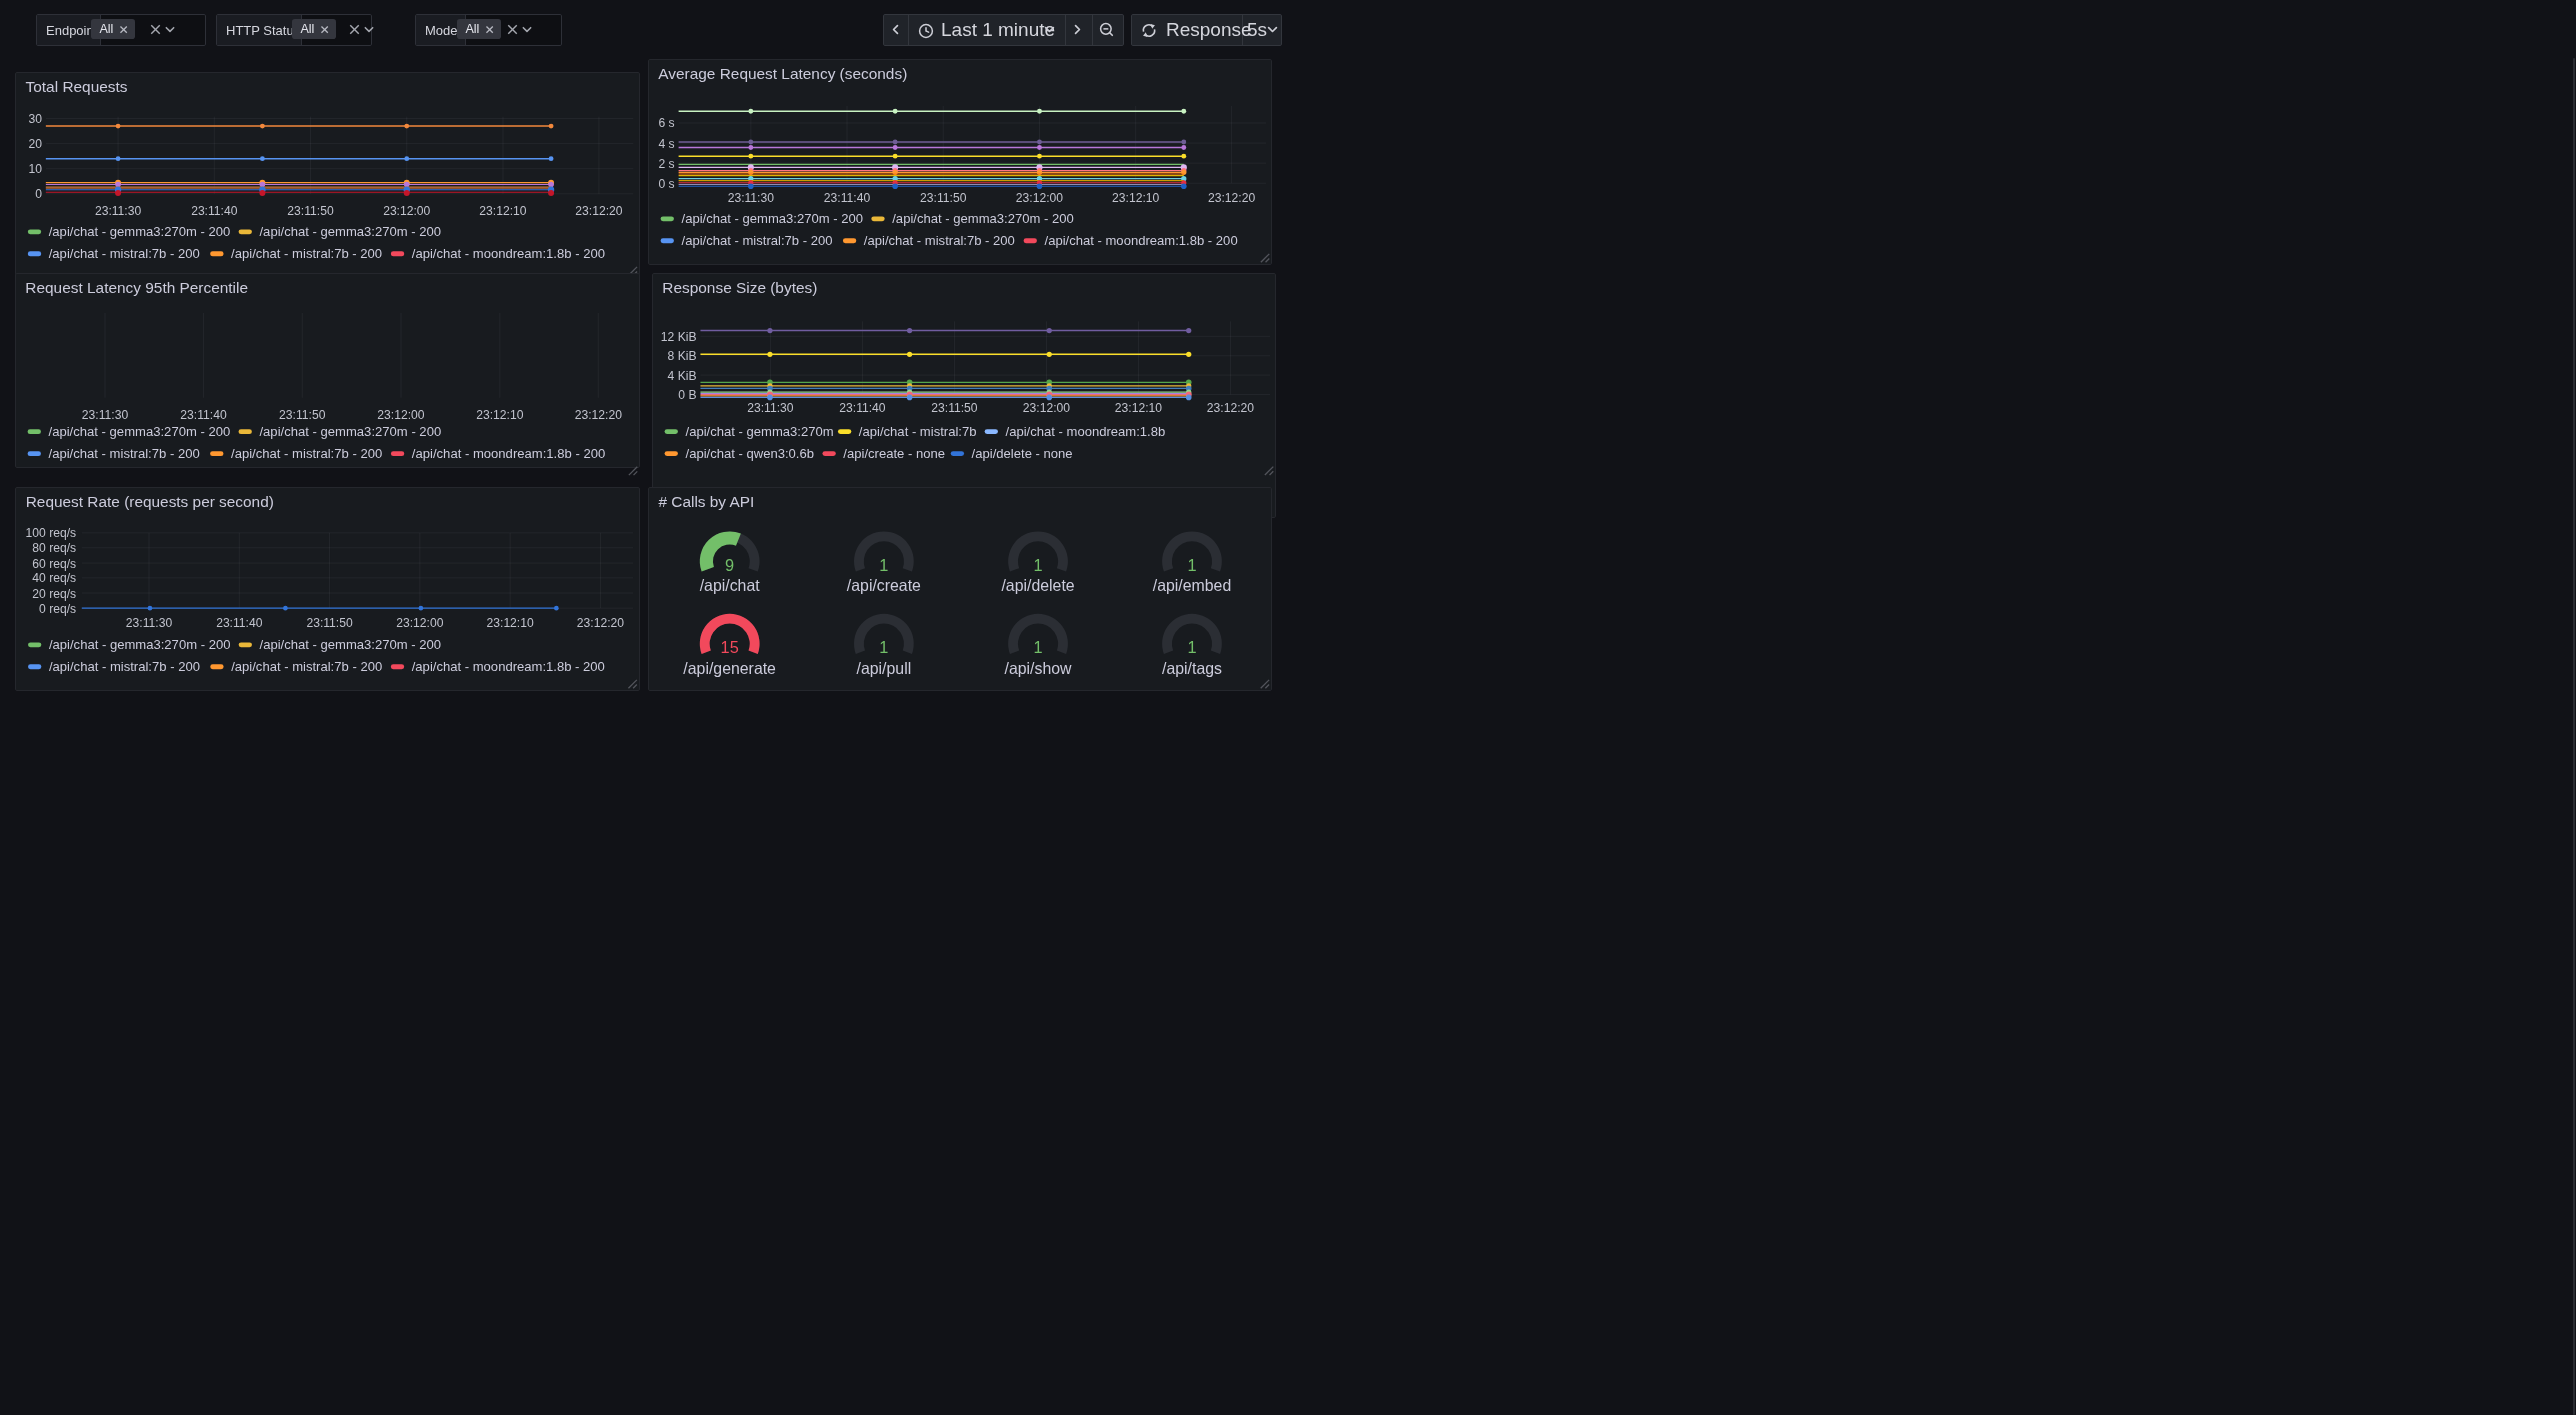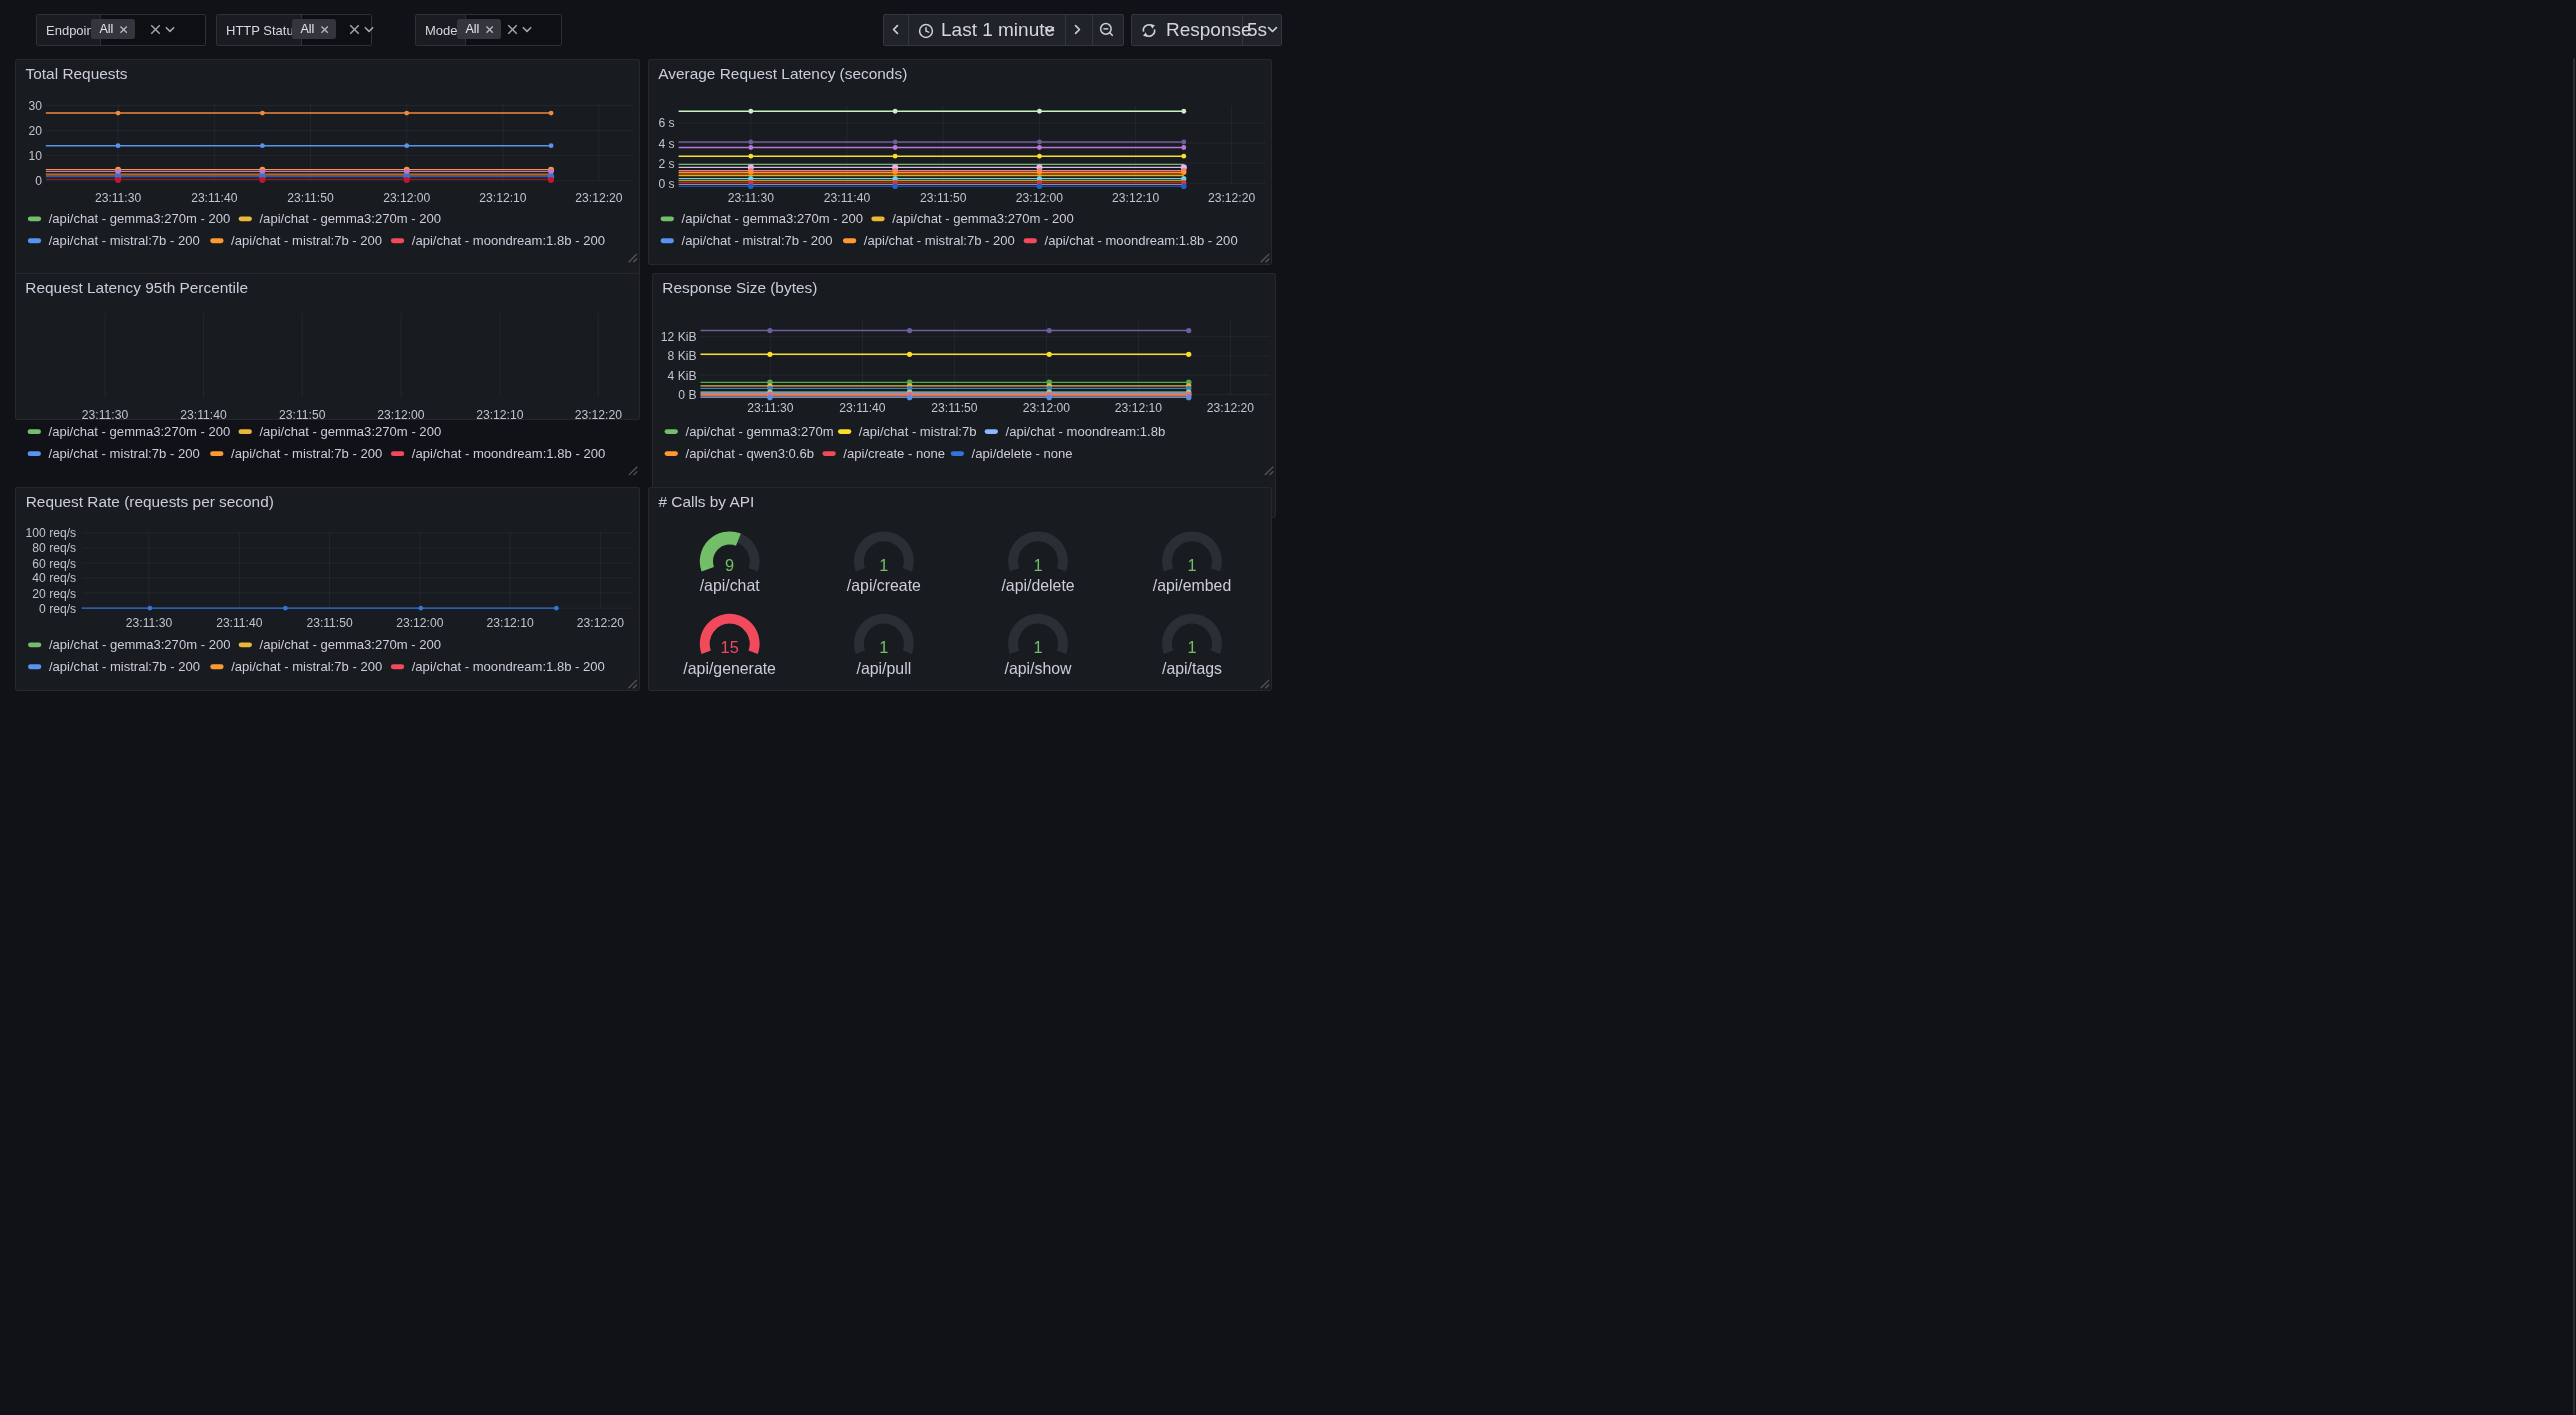--- a/index.html
+++ b/index.html
@@ -92,21 +92,21 @@
     <path d="M 2.7 10.2 A 5.8 5.8 0 0 1 12.6 4.9" fill="none" stroke="#CDCED6" stroke-width="1.7"></path>
     <path d="M 14.3 7.8 A 5.8 5.8 0 0 1 4.4 13.1" fill="none" stroke="#CDCED6" stroke-width="1.7"></path>
     <path d="M 10.1 2.0999999999999996 L 14.8 3.4000000000000004 L 11.9 7.2 Z" fill="#CDCED6"></path>
     <path d="M 6.9 15.9 L 2.2 14.6 L 5.1 10.8 Z" fill="#CDCED6"></path>
   </svg>
 <div class="tlabel" style="left:1166px">Response</div>
 <div class="tlabel" style="left:1247px">5s</div>
 <svg class="tico" style="left:1266px;top:24px" width="13" height="12" viewBox="0 0 14 13">
     <path d="M 2.8 3.9 L 7 8.1 L 11.2 3.9" fill="none" stroke="#CDCED6" stroke-width="1.8" stroke-linecap="round" stroke-linejoin="round"></path>
   </svg>
-<div class="panel" style="left:14.5px;top:59px;width:625px;height:258px">
+<div class="panel" style="left:14.5px;top:72px;width:625px;height:258px">
     <svg width="625" height="206" viewBox="0 0 668.5 220.5">
       <text x="10" y="20.5" font-size="16.5" fill="#CCCCDC" font-weight="500">Total Requests</text>
       <line x1="31.7" y1="48.7" x2="660.5" y2="48.7" stroke="rgba(204,204,220,0.07)" stroke-width="1"></line>
       <line x1="31.7" y1="75.6" x2="660.5" y2="75.6" stroke="rgba(204,204,220,0.07)" stroke-width="1"></line>
       <line x1="31.7" y1="102.4" x2="660.5" y2="102.4" stroke="rgba(204,204,220,0.07)" stroke-width="1"></line>
       <line x1="31.7" y1="129.3" x2="660.5" y2="129.3" stroke="rgba(204,204,220,0.07)" stroke-width="1"></line>
       <line x1="109.0" y1="46.7" x2="109.0" y2="129.3" stroke="rgba(204,204,220,0.07)" stroke-width="1"></line>
       <line x1="212.0" y1="46.7" x2="212.0" y2="129.3" stroke="rgba(204,204,220,0.07)" stroke-width="1"></line>
       <line x1="315.0" y1="46.7" x2="315.0" y2="129.3" stroke="rgba(204,204,220,0.07)" stroke-width="1"></line>
       <line x1="418.0" y1="46.7" x2="418.0" y2="129.3" stroke="rgba(204,204,220,0.07)" stroke-width="1"></line>
@@ -253,21 +253,21 @@
       <rect x="12.4" y="190.9" width="14.3" height="5.2" rx="2.6" fill="#5794F2"></rect>
       <text x="34.8" y="198.3" font-size="14" fill="#CCCCDC" text-anchor="start" font-weight="400">/api/chat - mistral:7b - 200</text>
       <rect x="207.6" y="190.9" width="14.3" height="5.2" rx="2.6" fill="#FF9830"></rect>
       <text x="230.0" y="198.3" font-size="14" fill="#CCCCDC" text-anchor="start" font-weight="400">/api/chat - mistral:7b - 200</text>
       <rect x="401.0" y="190.9" width="14.3" height="5.2" rx="2.6" fill="#F2495C"></rect>
       <text x="423.4" y="198.3" font-size="14" fill="#CCCCDC" text-anchor="start" font-weight="400">/api/chat - moondream:1.8b - 200</text>
       <line x1="664" y1="207.5" x2="655" y2="216.5" stroke="#53555C" stroke-width="1.4"></line>
       <line x1="664" y1="212.5" x2="660" y2="216.5" stroke="#53555C" stroke-width="1.4"></line>
     </svg>
   </div>
-<div class="panel" style="left:14.5px;top:273px;width:625px;height:147px">
+<div class="panel" style="left:14.5px;top:273px;width:625px;height:195px">
     <svg width="625" height="205" viewBox="0 0 668.5 219">
       <text x="10" y="20.5" font-size="16.5" fill="#CCCCDC" font-weight="500">Request Latency 95th Percentile</text>
       <line x1="95.2" y1="41.5" x2="95.2" y2="132.2" stroke="rgba(204,204,220,0.07)" stroke-width="1"></line>
       <line x1="200.6" y1="41.5" x2="200.6" y2="132.2" stroke="rgba(204,204,220,0.07)" stroke-width="1"></line>
       <line x1="306.2" y1="41.5" x2="306.2" y2="132.2" stroke="rgba(204,204,220,0.07)" stroke-width="1"></line>
       <line x1="411.8" y1="41.5" x2="411.8" y2="132.2" stroke="rgba(204,204,220,0.07)" stroke-width="1"></line>
       <line x1="517.5" y1="41.5" x2="517.5" y2="132.2" stroke="rgba(204,204,220,0.07)" stroke-width="1"></line>
       <line x1="622.8" y1="41.5" x2="622.8" y2="132.2" stroke="rgba(204,204,220,0.07)" stroke-width="1"></line>
       <text x="95.2" y="155.0" font-size="13" fill="#C2C4CE" text-anchor="middle" font-weight="400">23:11:30</text>
       <text x="200.6" y="155.0" font-size="13" fill="#C2C4CE" text-anchor="middle" font-weight="400">23:11:40</text>

